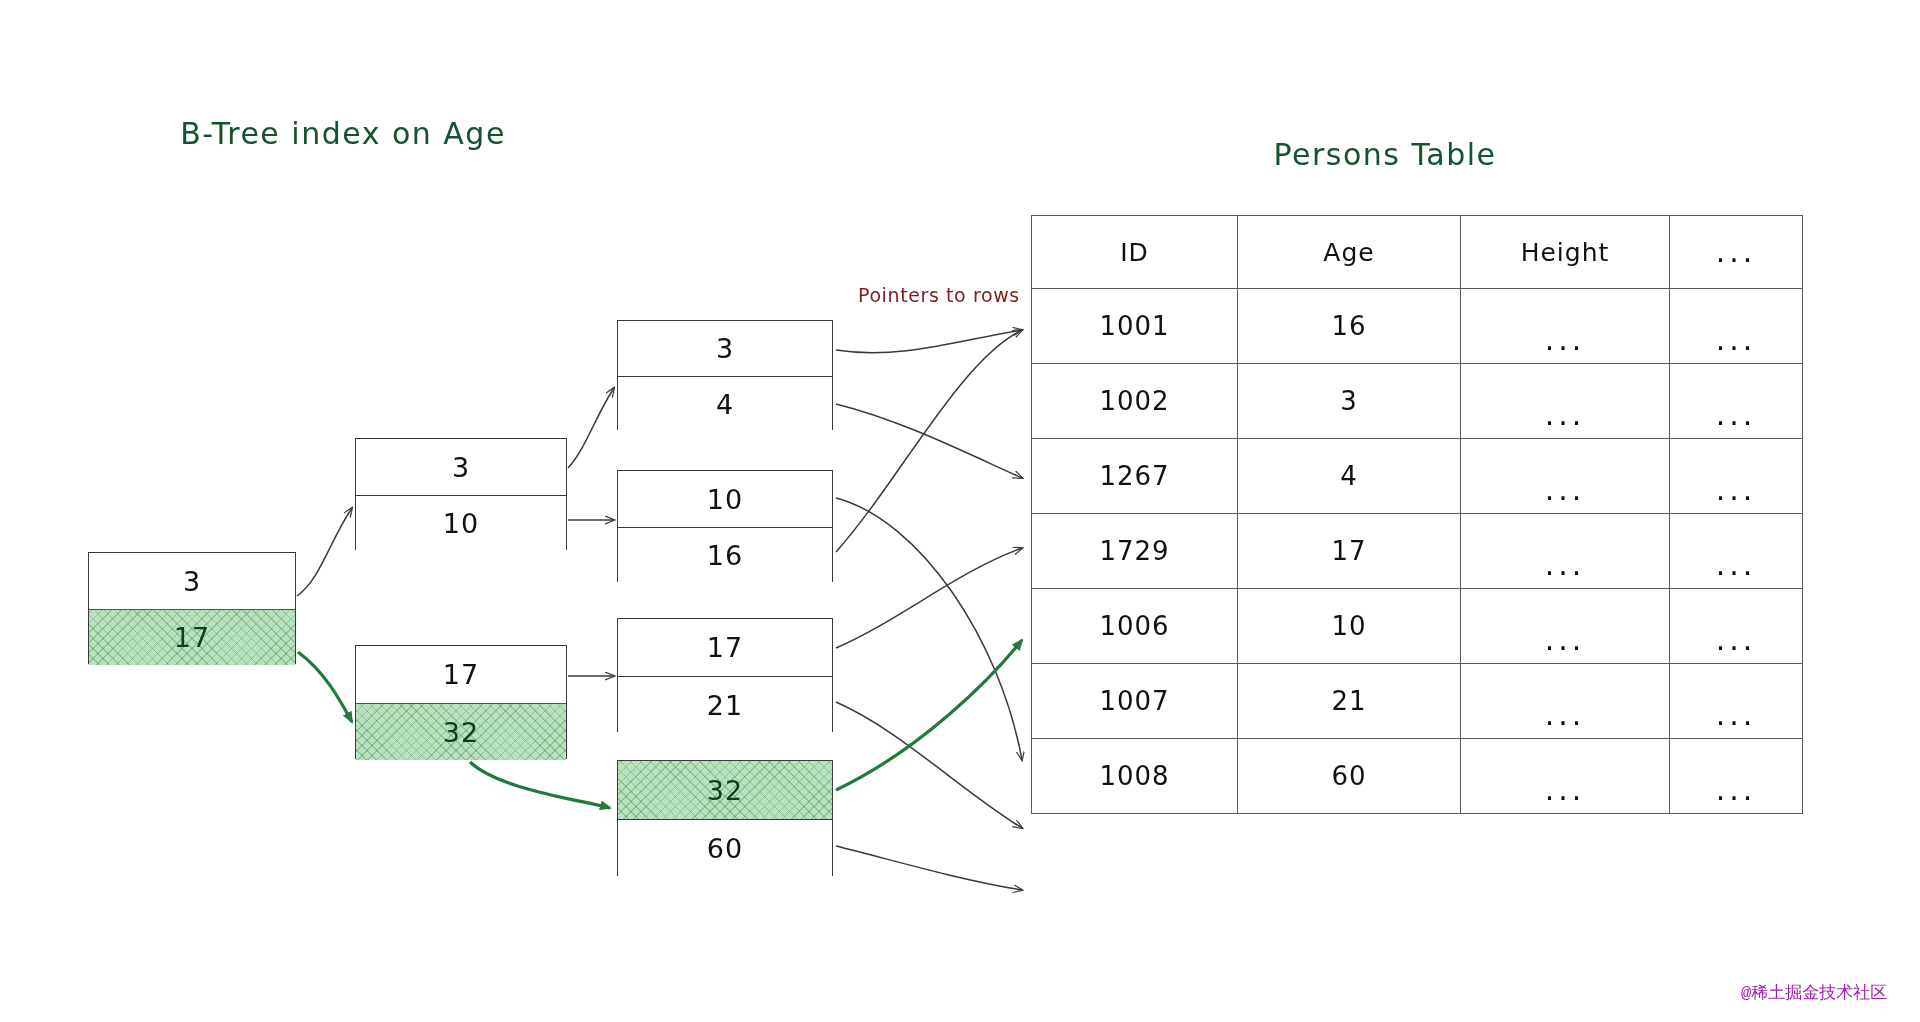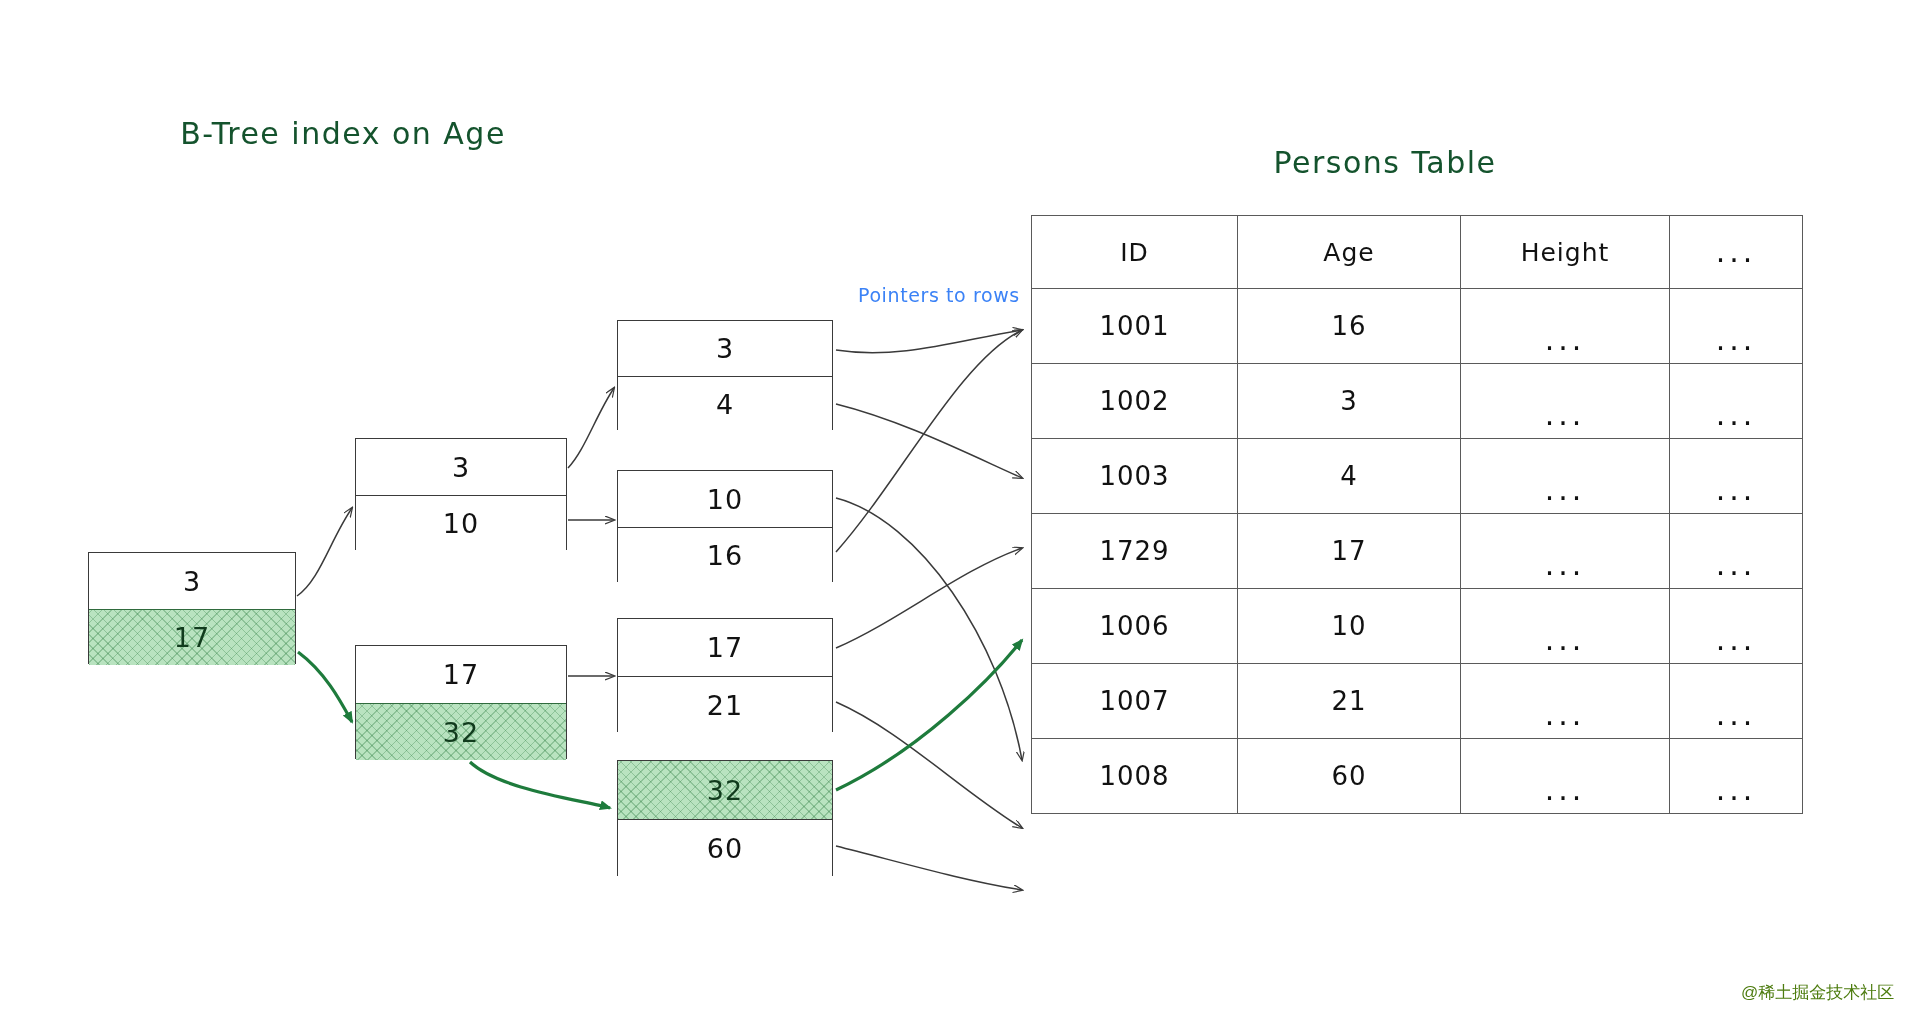--- a/index.html
+++ b/index.html
@@ -22,21 +22,21 @@
   }
   .title {
     position: absolute;
     font-family: "DejaVu Sans", sans-serif;
     font-size: 30px;
     color: #14532d;
     letter-spacing: 1.5px;
     white-space: nowrap;
   }
   #title-btree { left: 343px; top: 133px; transform: translate(-50%, -50%); }
-  #title-persons { left: 1385px; top: 162px; transform: translate(-50%, -50%); text-align: right; }
+  #title-persons { left: 1385px; top: 154px; transform: translate(-50%, -50%); text-align: right; }
 
   
   .node {
     position: absolute;
     border: 1.6px solid #3a3a3a;
     box-sizing: border-box;
     background: #ffffff;
   }
   .cell {
     position: relative;
@@ -83,21 +83,21 @@
   #node-l4 .cell  { height: 58px; }
 
   
   #pointers-label {
     position: absolute;
     left: 858px;
     top: 282px;
     width: 170px;
     font-size: 19px;
     line-height: 1.45;
-    color: #3b82f6;
+    color: #7f1d1d;
     letter-spacing: .6px;
     font-family: "DejaVu Sans", sans-serif;
   }
 
   
   #persons-table {
     position: absolute;
     left: 1031px;
     top: 215px;
     width: 767px;
@@ -152,22 +152,22 @@
     pointer-events: none;
   }
 
   
   #watermark {
     position: absolute;
     left: 1741px;
     top: 992px;
     transform: translateY(-50%);
     font-size: 17px;
-    color: #4d7c0f;
-    font-family: Liberation Sans, sans-serif;
+    color: #a21caf;
+    font-family: Liberation Mono, monospace;
     white-space: nowrap;
   }
 </style>
 </head>
 <body>
 
 <div id="stage">
 
   <div class="title" id="title-btree">B-Tree index on Age</div>
   <div class="title" id="title-persons">Persons Table</div>
@@ -259,21 +259,21 @@
         <td><span class="dots">...</span></td>
         <td><span class="dots">...</span></td>
       </tr>
       <tr>
         <td>1002</td>
         <td>3</td>
         <td><span class="dots">...</span></td>
         <td><span class="dots">...</span></td>
       </tr>
       <tr>
-        <td>1003</td>
+        <td>1267</td>
         <td>4</td>
         <td><span class="dots">...</span></td>
         <td><span class="dots">...</span></td>
       </tr>
       <tr>
         <td>1729</td>
         <td>17</td>
         <td><span class="dots">...</span></td>
         <td><span class="dots">...</span></td>
       </tr>

